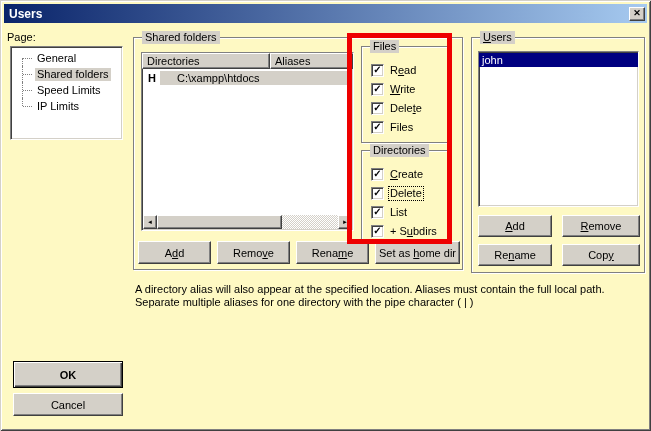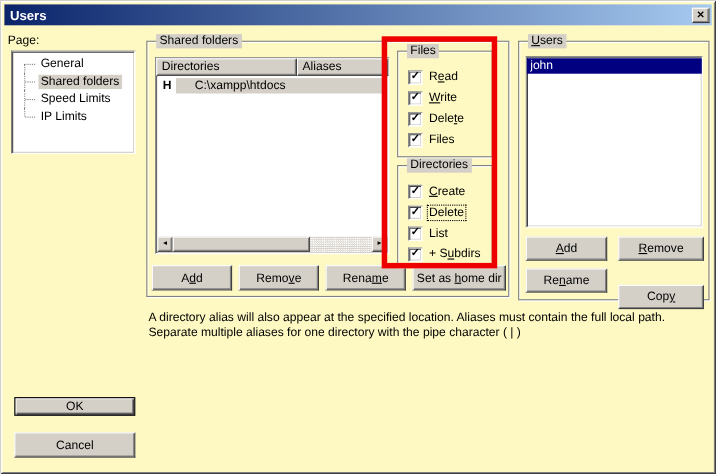--- a/index.html
+++ b/index.html
@@ -270,29 +270,29 @@
 
     <div class="btn" style="left:6px; top:177px; width:74px; height:22px;">
       <span><span></span><span class="ac">A</span><span>dd</span></span>
     </div>
     <div class="btn" style="left:90px; top:177px; width:78px; height:22px;">
       <span><span></span><span class="ac">R</span><span>emove</span></span>
     </div>
     <div class="btn" style="left:6px; top:206px; width:74px; height:22px;">
       <span><span>Re</span><span class="ac">n</span><span>ame</span></span>
     </div>
-    <div class="btn" style="left:90px; top:206px; width:78px; height:22px;margin-top:15px;">
+    <div class="btn" style="left:90px; top:206px; width:78px; height:22px;">
       <span><span>Cop</span><span class="ac">y</span><span></span></span>
     </div>
   </div>
 
   <div class="notes">
     <p>A directory alias will also appear at the specified location. Aliases must contain the full local path. Separate multiple aliases for one directory with the pipe character ( | )</p>
   </div>
 
-  <div class="btn default" style="left:13px; top:361px; width:110px; height:17px;">
+  <div class="btn default" style="left:13px; top:361px; width:110px; height:27px;font-weight:bold;">
     <span>OK</span>
   </div>
   <div class="btn" style="left:13px; top:393px; width:110px; height:23px;">
     <span>Cancel</span>
   </div>
 
 </div>
 
 </body></html>

